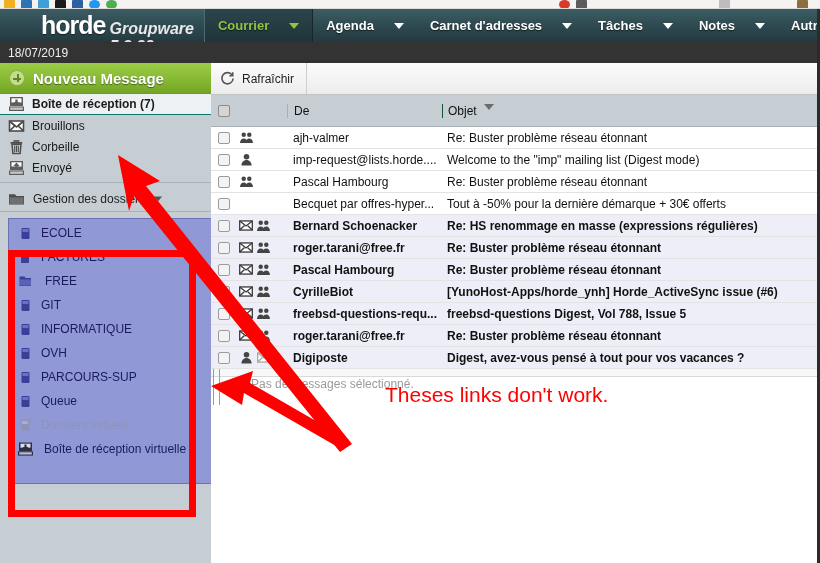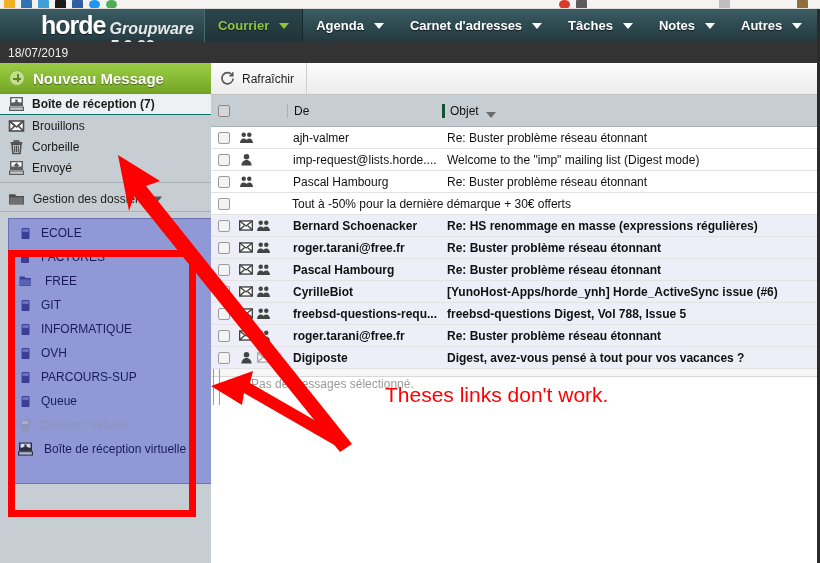--- a/index.html
+++ b/index.html
@@ -33,21 +33,21 @@
   }
   .brand-name {
     font-size: 25px; font-weight: bold; letter-spacing: -1px;
     line-height: 33px; text-shadow: 0 1px 1px rgba(0,0,0,.5);
   }
   .brand-sub {
     font-size: 16px; font-style: italic; font-weight: bold;
     margin-left: 4px; color: #e8e8e8;
   }
   .navitem {
-    display: flex; align-items: center; gap: 10px; padding: 0 13px;
+    display: flex; align-items: center; gap: 20px; padding: 0 13px;
     color: #ffffff; font-size: 13px; font-weight: bold;
     text-shadow: 0 1px 1px rgba(0,0,0,.6);
     cursor: pointer; white-space: nowrap;
   }
   .navitem.active {
     background: linear-gradient(to bottom, #2b454b 0%, #1f3439 100%);
     color: #8dc63f;
     border-left: 1px solid #4a6b72; border-right: 1px solid #17272b;
   }
   .caret {
@@ -138,21 +138,21 @@
   
   .listhead {
     height: 32px; background: #c6ced3; border-bottom: 1px solid #a7b0b6;
     display: flex; align-items: center; font-size: 12px; color: #111;
   }
   .col-chk  { width: 26px; display: flex; align-items: center; justify-content: center; }
   .col-ic   { width: 50px; display: flex; align-items: center; gap: 3px; padding-left: 2px;}
   .col-from { width: 155px; padding-left: 6px; overflow: hidden; white-space: nowrap; }
   .col-subj { flex: 1; padding-left: 5px; overflow: hidden; white-space: nowrap; }
   .listhead .col-from { border-left: 1px solid #a7b0b6; }
-  .listhead .col-subj { border-left: 3px solid #14532d; display:flex; align-items:flex-end; gap:7px;}
+  .listhead .col-subj { border-left: 1px solid #14532d; display:flex; align-items:flex-start; gap:7px;}
   .sortcaret {
     width: 0; height: 0; border-left: 5px solid transparent;
     border-right: 5px solid transparent; border-top: 6px solid #6b6b6b;
   }
 
   .msgrow {
     height: 22px; display: flex; align-items: center; font-size: 12px;
     color: #111; border-bottom: 1px solid #e3e3e3; background: #fff; cursor: pointer;
   }
   .msgrow.unread { background: #eeeef8; font-weight: bold; }
@@ -508,20 +508,21 @@
         </div>
         <div class="col-from">Pascal Hambourg</div>
         <div class="col-subj">Re: Buster problème réseau étonnant</div>
       </div>
 
       <div class="msgrow">
         <div class="col-chk">
             <span class="chk"></span>
           </div>
         <div class="col-ic"></div>
+        <div class="col-from">Becquet par offres-hyper...</div>
         <div class="col-subj">Tout à -50% pour la dernière démarque + 30€ offerts</div>
       </div>
 
       <div class="msgrow unread">
         <div class="col-chk">
             <span class="chk"></span>
           </div>
         <div class="col-ic">
           <svg width="14" height="11" viewBox="0 0 16 12">
               <rect x="0.8" y="0.8" width="14.4" height="10.4" fill="#fff" stroke="#3a3a3a" stroke-width="1.5"></rect>

